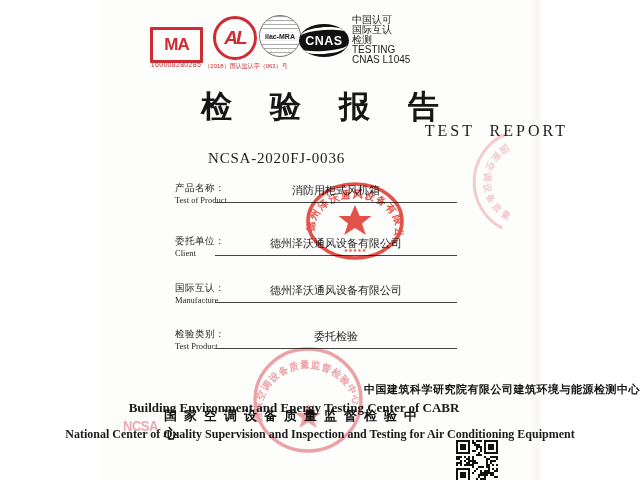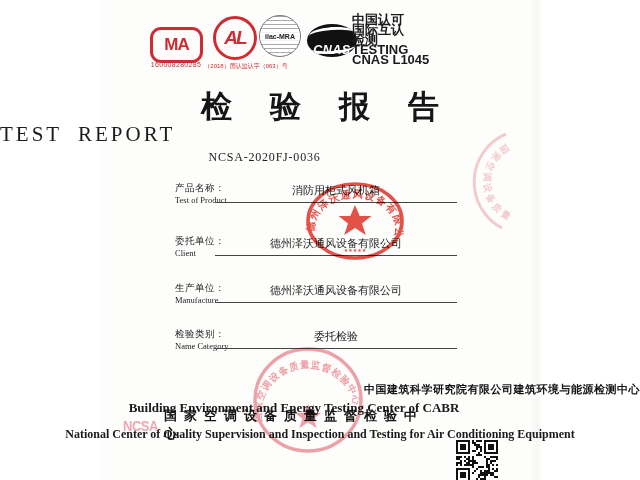--- a/index.html
+++ b/index.html
@@ -3,49 +3,49 @@
 <meta charset="utf-8">
 <style>
   html,body{margin:0;padding:0;}
   body{width:640px;height:480px;background:#ffffff;overflow:hidden;
        font-family:"Liberation Sans",sans-serif;position:relative;}
   .page{position:absolute;left:0;top:0;width:640px;height:480px;
         background:linear-gradient(90deg,#ffffff 0 100px,#fdfdfc 100px 530px,#f7f6f4 538px,#ffffff 542px);}
   
   .logo-row{position:absolute;left:0;top:0;width:640px;height:80px;}
   .cma{position:absolute;left:150px;top:27px;width:47px;height:30px;
-       border:3px solid #cf2b32;border-radius:11px;display:flex;align-items:center;justify-content:center;}
+       border:3px solid #cf2b32;border-radius:1px;display:flex;align-items:center;justify-content:center;}
   .cma span{color:#cf2b32;font-weight:bold;font-size:17px;letter-spacing:-1px;font-family:"Liberation Sans",sans-serif;}
   .cma-num{position:absolute;left:143px;top:61px;width:66px;text-align:center;
            color:#cf2b32;font-size:7px;letter-spacing:.3px;}
   .cal{position:absolute;left:213px;top:16px;width:38px;height:38px;border:3px solid #cf2b32;
        border-radius:50%;display:flex;align-items:center;justify-content:center;}
   .cal span{color:#cf2b32;font-weight:bold;font-size:19px;font-style:italic;letter-spacing:-2px;}
   .cal-cap{position:absolute;left:196px;top:62px;width:100px;text-align:center;
            color:#cf2b32;font-size:6px;}
   .ilac{position:absolute;left:259px;top:15px;width:40px;height:40px;border-radius:50%;
         border:1px solid #777;overflow:hidden;display:flex;align-items:center;justify-content:center;
         background:repeating-linear-gradient(#aaa 0 1px,#fff 1px 4px);}
   .ilac span{background:rgba(255,255,255,.85);color:#222;font-weight:bold;font-size:7px;padding:1px 0;width:100%;text-align:center;}
-  .cnas{position:absolute;left:307px;top:24px;width:50px;height:33px;background:#111;
-        border-radius:50%;display:flex;align-items:flex-end;justify-content:center;overflow:hidden;font-style:italic;}
+  .cnas{position:absolute;left:299px;top:24px;width:50px;height:33px;background:#111;
+        border-radius:50%;display:flex;align-items:center;justify-content:center;overflow:hidden;}
   .cnas i{position:absolute;left:2px;top:3px;width:46px;height:12px;border:0;border-top:3px solid #fff;
           border-radius:50%;transform:rotate(-4deg);}
   .cnas b{position:absolute;left:2px;bottom:3px;width:46px;height:12px;border:0;border-bottom:3px solid #fff;
           border-radius:50%;transform:rotate(-4deg);}
   .cnas span{color:#fff;font-weight:bold;font-size:12.5px;letter-spacing:.5px;z-index:1;}
-  .accr{position:absolute;left:352px;top:15px;color:#1b1b1b;font-size:13px;line-height:10px;font-weight:bold;}
+  .accr{position:absolute;left:352px;top:15px;color:#1b1b1b;font-size:10px;line-height:10px;font-weight:normal;}
   
   .title-zh{position:absolute;left:0;top:86px;width:640px;text-align:center;
             font-size:31px;font-weight:bold;color:#161616;}
   .title-zh span{letter-spacing:38px;margin-right:-38px;}
-  .title-en{position:absolute;left:0;top:122px;width:568px;text-align:left;
-            font-family:"Liberation Serif",serif;font-size:21px;color:#1c1c1c;letter-spacing:3px;word-spacing:8px;}
-  .report-no{position:absolute;left:4px;top:150px;width:521px;text-align:center;
-             font-family:"Liberation Serif",serif;font-size:12px;color:#222;letter-spacing:.8px;}
+  .title-en{position:absolute;left:0;top:122px;width:568px;text-align:right;
+            font-family:"Liberation Serif",serif;font-size:16px;color:#1c1c1c;letter-spacing:3px;word-spacing:8px;}
+  .report-no{position:absolute;left:16px;top:150px;width:521px;text-align:center;
+             font-family:"Liberation Serif",serif;font-size:15px;color:#222;letter-spacing:.8px;}
   
   .frow{position:absolute;left:0;width:640px;}
   .frow .lz{position:absolute;left:175px;top:0;font-size:9.5px;color:#1d1d1d;letter-spacing:.5px;}
   .frow .le{position:absolute;left:175px;top:13px;font-family:"Liberation Serif",serif;font-size:8.5px;color:#1d1d1d;}
   .frow .val{position:absolute;left:215px;top:1px;width:242px;text-align:center;
              font-size:11px;color:#222;border-bottom:1px solid #444;padding-bottom:4px;}
   
   .f-org{position:absolute;left:0;top:382px;width:640px;text-align:right;
          font-size:11px;font-weight:bold;color:#141414;letter-spacing:.5px;}
   .f-org-en{position:absolute;left:0;top:400px;width:588px;text-align:center;
@@ -106,27 +106,27 @@
     <div class="lz">产品名称：</div>
     <div class="le">Test of Product</div>
     <div class="val">消防用柜式风机箱</div>
   </div>
   <div class="frow" style="top:235px;">
     <div class="lz">委托单位：</div>
     <div class="le">Client</div>
     <div class="val">德州泽沃通风设备有限公司</div>
   </div>
   <div class="frow" style="top:282px;">
-    <div class="lz">生产单位：</div>
+    <div class="lz">国际互认：</div>
     <div class="le">Manufacture</div>
     <div class="val">德州泽沃通风设备有限公司</div>
   </div>
   <div class="frow" style="top:328px;">
     <div class="lz">检验类别：</div>
-    <div class="le">Name Category</div>
+    <div class="le">Test Product</div>
     <div class="val">委托检验</div>
   </div>
 
   <div class="f-org">中国建筑科学研究院有限公司建筑环境与能源检测中心</div>
   <div class="f-org-en">Building Environment and Energy Testing Center of CABR</div>
   <div class="f-line3">
     <span class="ncsa">NCSA</span>
     <span class="f-center"><span>国家空调设备质量监督检验中心</span></span>
   </div>
   <div class="f-center-en">National Center of Quality Supervision and Inspection and Testing for Air Conditioning Equipment</div>

